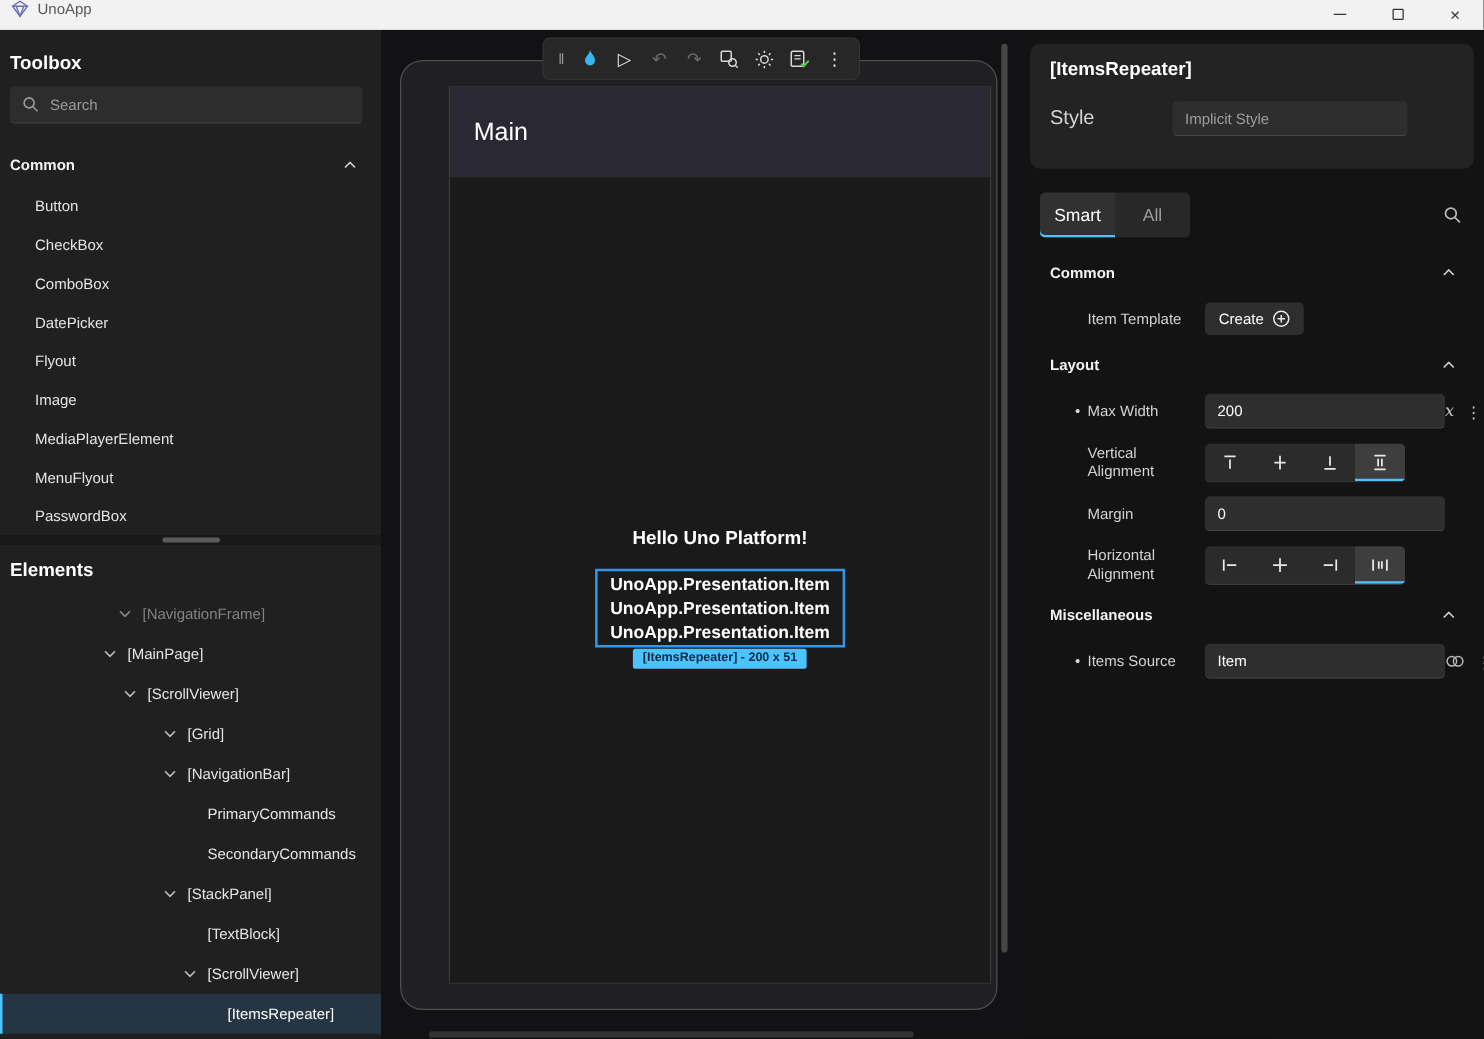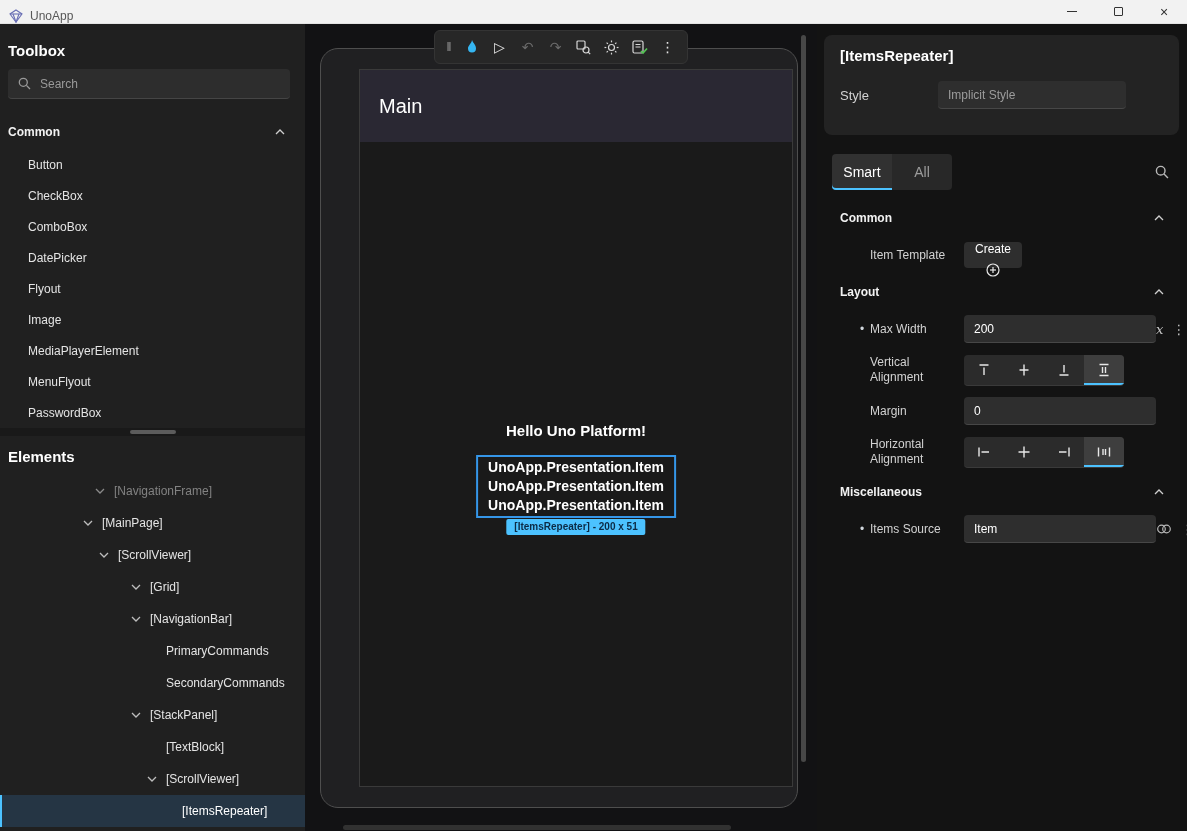--- a/index.html
+++ b/index.html
@@ -6,21 +6,21 @@
   html,body { width:1187px; height:831px; }
   body {
     font-family:"Liberation Sans", sans-serif;
     background:#131313; color:#e8e8e8; overflow:hidden; position:relative;
     font-size:12px;
   }
   svg { display:block; }
 
   
   .titlebar { position:absolute; top:0; left:0; width:100%; height:24px; background:#f2f2f2;
-    display:flex; align-items:flex-end; justify-content:space-between; border-bottom:1px solid #e3e3e3; z-index:10; }
+    display:flex; align-items:flex-start; justify-content:space-between; border-bottom:1px solid #e3e3e3; z-index:10; }
   .titlebar-left { display:flex; align-items:center; gap:7px; padding-left:9px; }
   .app-name { font-size:12px; color:#585858; }
   .window-controls { display:flex; height:100%; }
   .win-btn { width:46px; height:100%; display:flex; align-items:center; justify-content:center; color:#333; cursor:default; }
   .min-glyph { display:block; width:10px; height:1px; background:#333; }
   .max-glyph { display:block; width:9px; height:9px; border:1px solid #333; border-radius:1px; }
   .close-glyph { font-size:14px; line-height:1; color:#333; }
 
   
   .sidebar { position:absolute; left:0; top:24px; width:305px; bottom:0; background:#202020; overflow:hidden; }
@@ -68,21 +68,21 @@
   .sel-badge { position:absolute; top:377px; left:50%; transform:translateX(-50%); background:#4cc2ff; color:#0c2a45;
     font-size:10px; font-weight:bold; padding:2px 8px 3px 8px; border-radius:2px; white-space:nowrap; }
   .v-scroll { position:absolute; right:11px; top:11px; width:5px; height:727px; background:#474747; border-radius:3px; }
   .h-scroll { position:absolute; left:38px; bottom:1px; width:388px; height:5px; background:#313131; border-radius:3px; }
 
   
   .rightpanel { position:absolute; right:0; top:24px; width:370px; bottom:0; background:#131313; }
   .prop-card { position:absolute; left:7px; right:8px; top:11px; height:100px; background:#232323; border-radius:8px; padding:12px 16px; }
   .prop-title { font-size:15px; font-weight:bold; color:#ffffff; }
   .style-row { display:flex; align-items:center; margin-top:17px; }
-  .style-label { width:98px; font-size:13px; color:#d2d2d2; }
+  .style-label { width:98px; font-size:16px; color:#d2d2d2; }
   .p-input { height:28px; background:#2e2e2e; border-radius:4px; border:none; border-bottom:1px solid #474747;
     padding:0 10px; font-size:12px; color:#ffffff; font-family:inherit; outline:none; display:block; }
   .style-input { width:188px; color:#9c9c9c; }
 
   .tabs-row { position:absolute; top:130px; left:15px; right:14px; height:36px; display:flex; align-items:center; }
   .tab { width:60px; height:36px; display:flex; align-items:center; justify-content:center; font-size:14px;
     background:#282828; color:#9c9c9c; cursor:default; }
   .tab.first { border-radius:4px 0 0 4px; }
   .tab.last { border-radius:0 4px 4px 0; }
   .tab.selected { background:#313131; color:#ffffff; box-shadow: inset 0 -2px 0 #4cc2ff; }
@@ -94,21 +94,21 @@
   .prop-row { height:38px; display:grid; grid-template-columns:10px 94px 192px 1fr; align-items:center;margin-left:28px; }
   .prop-row.tall { height:44px; }
   .bullet { color:#cfd6dc; font-size:12px; text-align:left; }
   .p-label { font-size:12px; color:#d2d2d2; line-height:15px; padding-right:8px; }
   .ctrl-input { width:192px; }
   .row-icons { display:flex; align-items:center; gap:9px; justify-content:flex-end; color:#b8b8b8; padding-right:2px; }
   .bind-x { font-family:"DejaVu Serif", serif; font-style:italic; font-size:13px; color:#c8c8c8; }
   .kebab { font-size:13px; color:#c8c8c8; }
 
   .create-btn { height:26px; display:inline-flex; align-items:center; gap:7px; padding:0 11px;
-    background:#2e2e2e; border:none; border-radius:4px; color:#ffffff; font-size:12px; font-family:inherit; cursor:default;flex-direction:column; }
+    background:#2e2e2e; border:none; border-radius:4px; color:#ffffff; font-size:12px; font-family:inherit; cursor:default; }
 
   .align-group { display:flex; width:160px; background:#2b2b2b; border-radius:4px; overflow:hidden; border-bottom:1px solid #3a3a3a; }
   .align-btn { width:40px; height:30px; display:flex; align-items:center; justify-content:center; cursor:default; }
   .align-btn.selected { background:#3e3e3e; box-shadow: inset 0 -2px 0 #4cc2ff; }
 </style>
 </head>
 <body>
 
 <div class="titlebar">
   <div class="titlebar-left">

